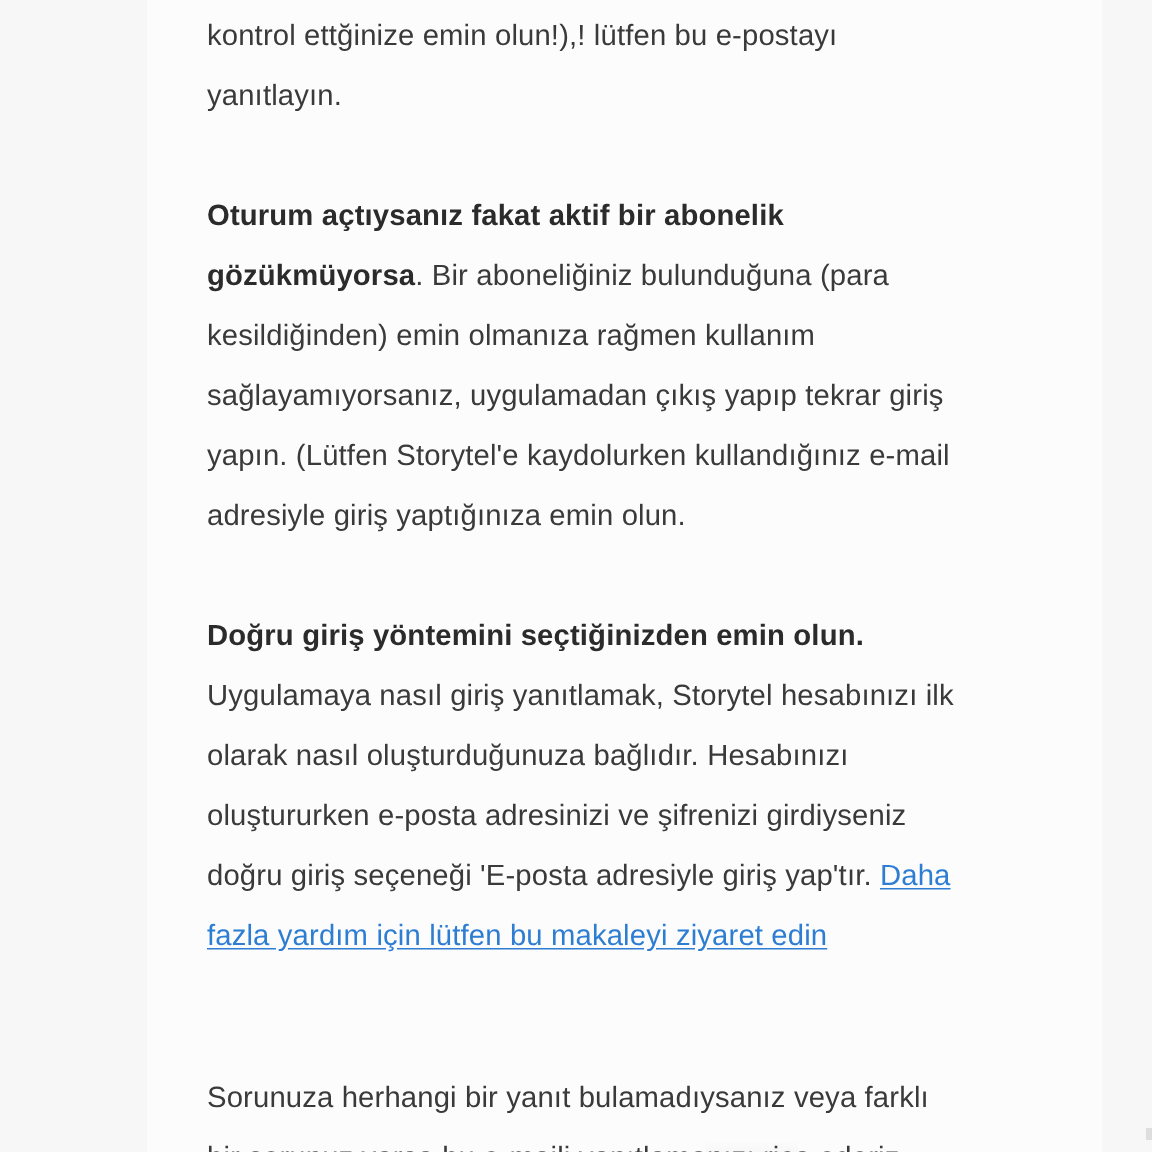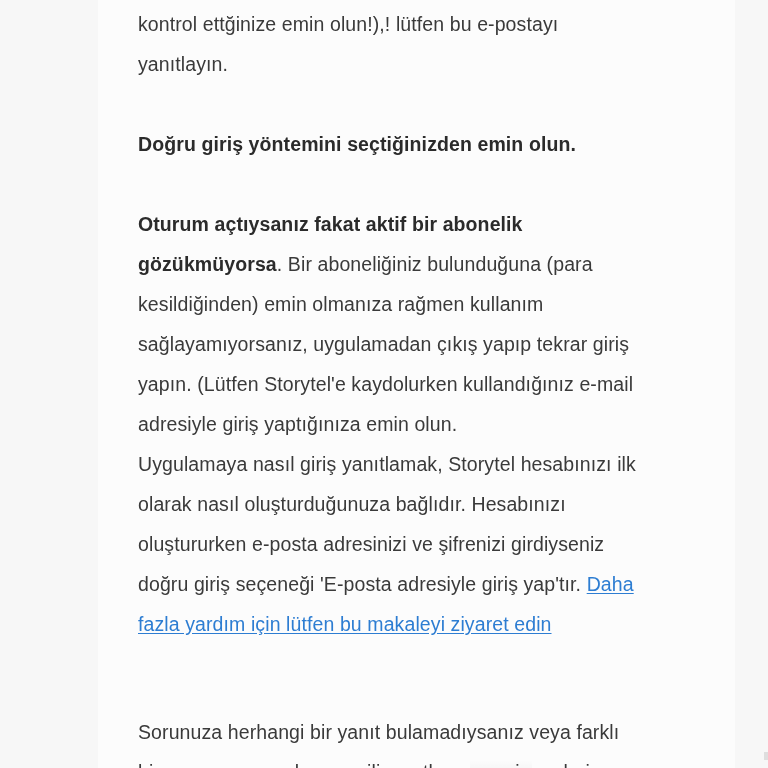--- a/index.html
+++ b/index.html
@@ -107,23 +107,23 @@
 <body>
 
 <div class="page-canvas">
 
   <div class="message-card">
 
     <article class="mail-body">
 
       <p class="para para-clipped">kontrol ettğinize emin olun!),! lütfen bu e-postayı yanıtlayın.</p>
 
+      <p class="para para-gap-large"><strong class="lead-in">Oturum açtıysanız fakat aktif bir abonelik gözükmüyorsa</strong><span>. Bir aboneliğiniz bulunduğuna (para kesildiğinden) emin olmanıza rağmen kullanım sağlayamıyorsanız, uygulamadan çıkış yapıp tekrar giriş yapın. (Lütfen Storytel'e kaydolurken kullandığınız e-mail adresiyle giriş yaptığınıza emin olun.</span></p>
+
       <p class="para para-gap-large"><strong class="lead-in">Doğru giriş yöntemini seçtiğinizden emin olun.</strong></p>
-
-      <p class="para para-gap-large"><strong class="lead-in">Oturum açtıysanız fakat aktif bir abonelik gözükmüyorsa</strong><span>. Bir aboneliğiniz bulunduğuna (para kesildiğinden) emin olmanıza rağmen kullanım sağlayamıyorsanız, uygulamadan çıkış yapıp tekrar giriş yapın. (Lütfen Storytel'e kaydolurken kullandığınız e-mail adresiyle giriş yaptığınıza emin olun.</span></p>
 
       <p class="para para-gap-small"><span>Uygulamaya nasıl giriş yanıtlamak, Storytel hesabınızı ilk olarak nasıl oluşturduğunuza bağlıdır. Hesabınızı oluştururken e-posta adresinizi ve şifrenizi girdiyseniz doğru giriş seçeneği 'E-posta adresiyle giriş yap'tır. </span><a class="help-link" href="#">Daha fazla yardım için lütfen bu makaleyi ziyaret edin</a></p>
 
       <p class="para para-gap-section">Sorunuza herhangi bir yanıt bulamadıysanız veya farklı bir sorunuz varsa bu e-maili yanıtlamanızı rica ederiz. Destek ekibimiz sorunuzu yanıtlamak için en</p>
 
     </article>
 
   </div>
 
   <div class="bottom-peek"></div>

